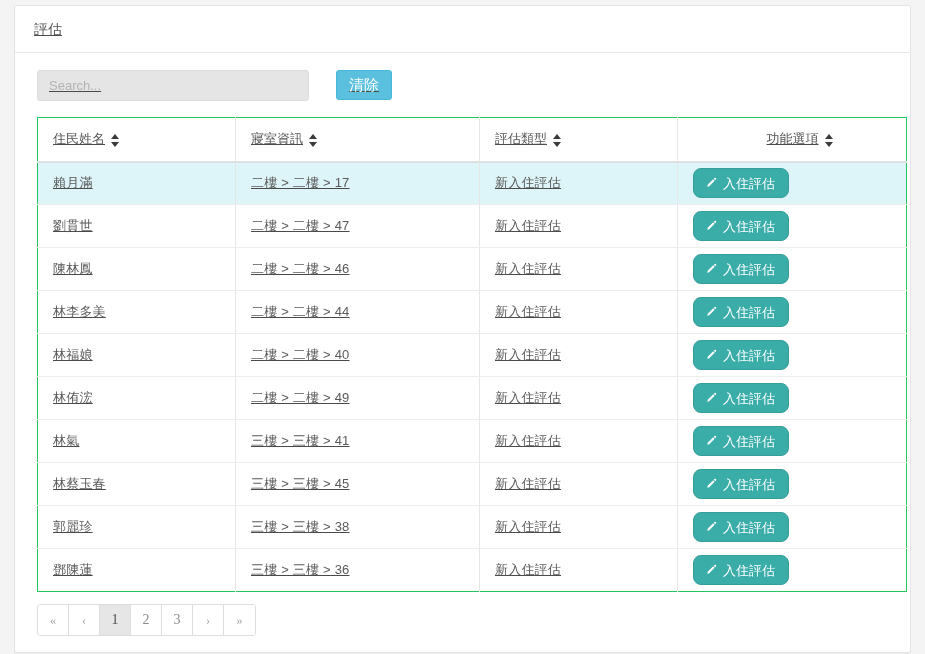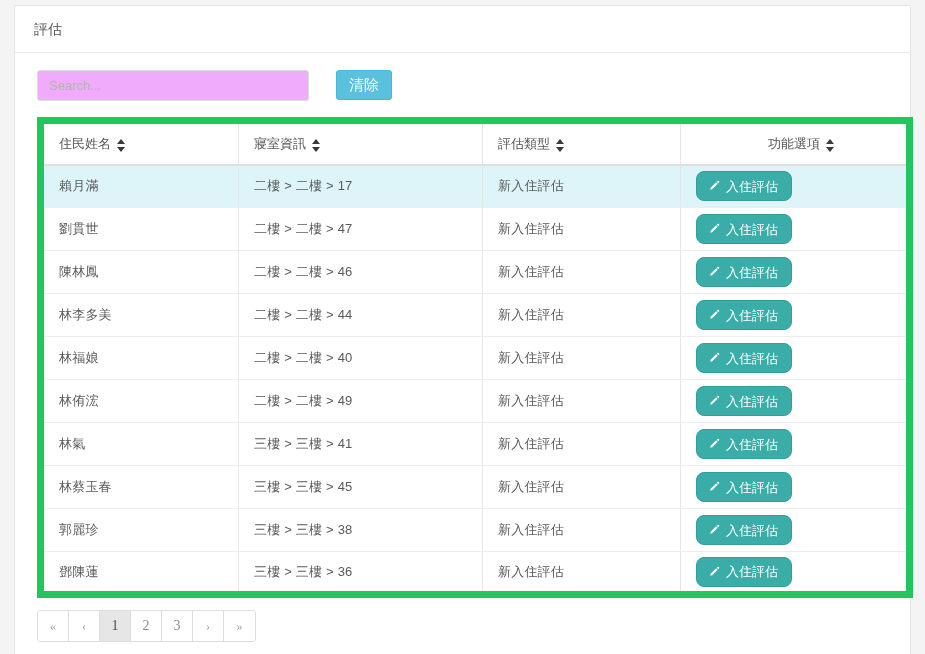--- a/index.html
+++ b/index.html
@@ -15,20 +15,21 @@
     color: #4a4a4a;
     overflow: hidden;
   }
 
   .page {
     position: relative;
     width: 774px;
     height: 654px;
     box-sizing: border-box;
     padding: 5px 14px 0 14px;
+    text-decoration: underline;
   }
 
   
   .card {
     background: #ffffff;
     border: 1px solid #e4e4e4;
     border-radius: 2px;
     width: 897px;
     box-sizing: border-box;
     box-shadow: 0 1px 1px rgba(0,0,0,0.03);
@@ -60,21 +61,21 @@
     width: 272px;
     height: 31px;
     box-sizing: border-box;
     border: 1px solid #dcdcdc;
     border-radius: 3px;
     padding: 0 11px;
     font-size: 13px;
     color: #555;
     font-family: "Liberation Sans", "DejaVu Sans", sans-serif;
     outline: none;
-    background: #f0abfc;
+    background: #e5e5e5;
   }
   .search-input::placeholder {
     color: #b3b3b3;
   }
   .clear-btn {
     margin-left: 27px;
     height: 30px;
     min-width: 53px;
     padding: 0 12px;
     background: #5bc0de;
@@ -89,21 +90,21 @@
   }
 
   
   .table-wrap {
     padding: 0 14px;
   }
   table.data-table {
     border-collapse: collapse;
     width: 100%;
     table-layout: fixed;
-    border: 7px solid #22c55e;
+    border: 1px solid #22c55e;
     background: #fff;
   }
   table.data-table col.c1 { width: 198px; }
   table.data-table col.c2 { width: 244px; }
   table.data-table col.c3 { width: 198px; }
   table.data-table col.c4 { width: 229px; }
 
   table.data-table thead th {
     height: 44px;
     text-align: left;

